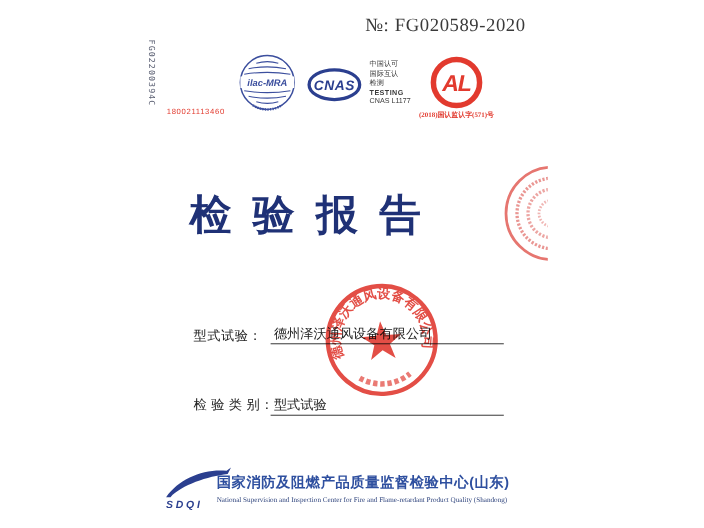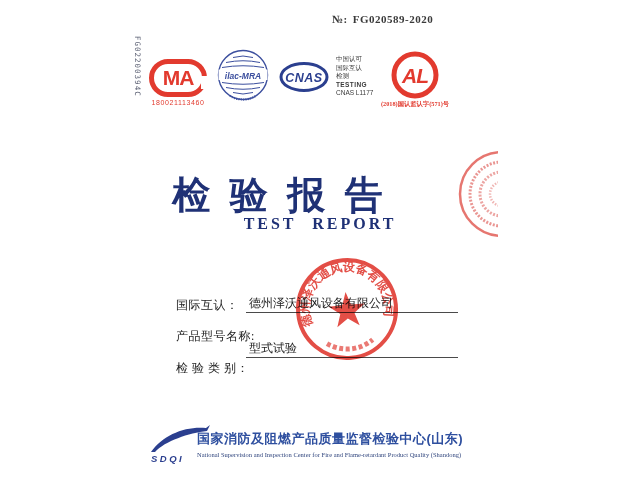--- a/index.html
+++ b/index.html
@@ -4,21 +4,21 @@
 <style>
   * { margin:0; padding:0; box-sizing:border-box; }
   html,body { background:#888; }
   .page {
     position:relative; width:640px; height:480px; background:#ffffff;
     overflow:hidden; font-family:"Liberation Serif","DejaVu Serif",serif;
   }
   .abs { position:absolute; }
 
   
-  .report-no { left:332px; top:13px; font-size:11px; color:#3a3a3a; letter-spacing:.5px;font-weight:bold; }
+  .report-no { left:332px; top:13px; font-size:17px; color:#3a3a3a; letter-spacing:.5px; }
   .report-no .lbl { margin-right:5px; }
 
   
   .side-code {
     left:142px; top:36px; transform:rotate(90deg); transform-origin:0 0;
     font-family:"DejaVu Sans Mono",monospace; font-size:7.5px; color:#5a5f72; letter-spacing:1px;
     white-space:nowrap;
   }
 
   
@@ -41,21 +41,21 @@
   .title-zh { left:0; top:170px; width:560px; text-align:center;
     font-size:38px; font-weight:bold; color:#1f3176; letter-spacing:5px; }
   .title-en { left:0; top:215px; width:640px; text-align:center;
     font-size:16px; font-weight:bold; color:#1f3176; letter-spacing:3px; word-spacing:9px; }
 
   
   .flabel { font-size:12px; color:#222; letter-spacing:.5px; }
   .fvalue { font-size:12px; color:#222; border-bottom:1px solid #4a4a4a; padding:0 0 3px 3px; height:18px; }
   .l1 { left:176px; top:297px; } .v1 { left:246px; top:295px; width:212px; }
   .l2 { left:176px; top:328px; } .v2 { left:231px; top:326px; width:227px; }
-  .l3 { left:176px; top:360px; } .v3 { left:246px; top:340px; width:212px; }
+  .l3 { left:176px; top:360px; } .v3 { left:246px; top:360px; width:212px; }
 
   
   .stamp { left:288px; top:250px; opacity:.88; mix-blend-mode:multiply; transform:rotate(-5deg); }
   .partial-stamp { left:452px; top:150px; opacity:.8; }
 
   
   .org-zh { left:197px; top:430px; font-size:13px; font-weight:bold; color:#2e4f9f;
     font-family:"Liberation Sans",sans-serif; letter-spacing:.5px;text-align:center; }
   .org-en { left:197px; top:451px; font-size:6.5px; color:#31467e; }
   svg text { font-family:"Liberation Sans",sans-serif; }
@@ -64,24 +64,20 @@
 <body>
 
 <div class="page">
 
   <div class="abs report-no">
     <span class="lbl">№:</span><span>FG020589-2020</span>
   </div>
 
   <div class="abs side-code">FG02200394C</div>
 
-  <div class="abs cma-box">
-    <span class="ma">MA</span>
-    <div class="cma-notch"></div>
-  </div>
   <div class="abs cma-number">180021113460</div>
 
   <svg class="abs" style="left:217px; top:49px;" width="52" height="52" viewBox="0 0 52 52">
     <circle cx="26" cy="26" r="24.5" fill="#fff" stroke="#3c4f9e" stroke-width="1.4"></circle>
     <g fill="none" stroke="#3c4f9e" stroke-width="1">
       <path d="M16,8.5 Q26,5.5 36,8.5"></path>
       <path d="M9,13.5 Q26,10 43,13.5"></path>
       <path d="M5,18.5 Q26,15 47,18.5"></path>
       <path d="M5,33.5 Q26,37 47,33.5"></path>
       <path d="M9,38.5 Q26,42 43,38.5"></path>
@@ -105,26 +101,24 @@
     <div>CNAS L1177</div>
   </div>
 
   <svg class="abs" style="left:389px; top:49px;" width="52" height="52" viewBox="0 0 52 52">
     <circle cx="26" cy="26" r="21" fill="none" stroke="#e23a2e" stroke-width="5"></circle>
     <text x="26" y="33.5" text-anchor="middle" font-size="21" font-weight="bold" font-style="italic" fill="#e23a2e" letter-spacing="-1">AL</text>
   </svg>
   <div class="abs cal-caption">(2018)国认监认字(571)号</div>
 
   <div class="abs title-zh">检 验 报 告</div>
-  <div class="abs title-en">TEST REPORT</div>
 
-  <div class="abs flabel l1">国际互认：</div>
+  <div class="abs flabel l1">型式试验：</div>
   <div class="abs fvalue v1">德州泽沃通风设备有限公司</div>
 
-  <div class="abs flabel l2">产品型号名称:</div>
 
   <div class="abs flabel l3">检 验 类 别：</div>
   <div class="abs fvalue v3">型式试验</div>
 
   <svg class="abs stamp" width="118" height="118" viewBox="0 0 118 118">
     <circle cx="59" cy="59" r="49" fill="none" stroke="#df352c" stroke-width="4"></circle>
     <defs>
       <path id="seal-arc" d="M23.3,72 A38,38 0 1 1 94.7,72" fill="none"></path>
     </defs>
     <text font-size="12" font-weight="bold" fill="#df352c">

